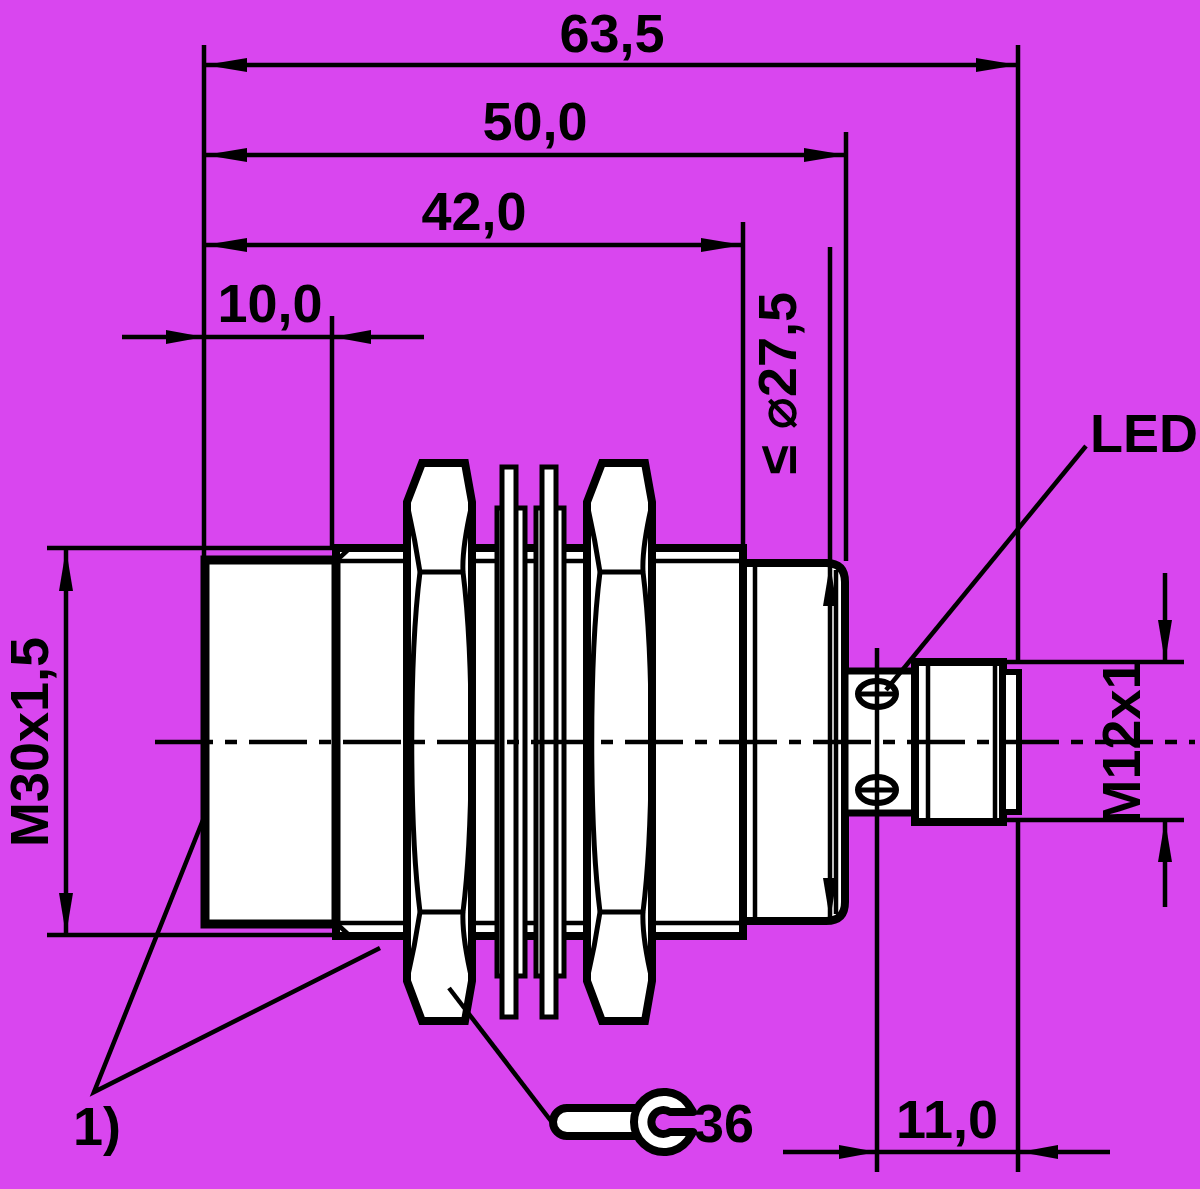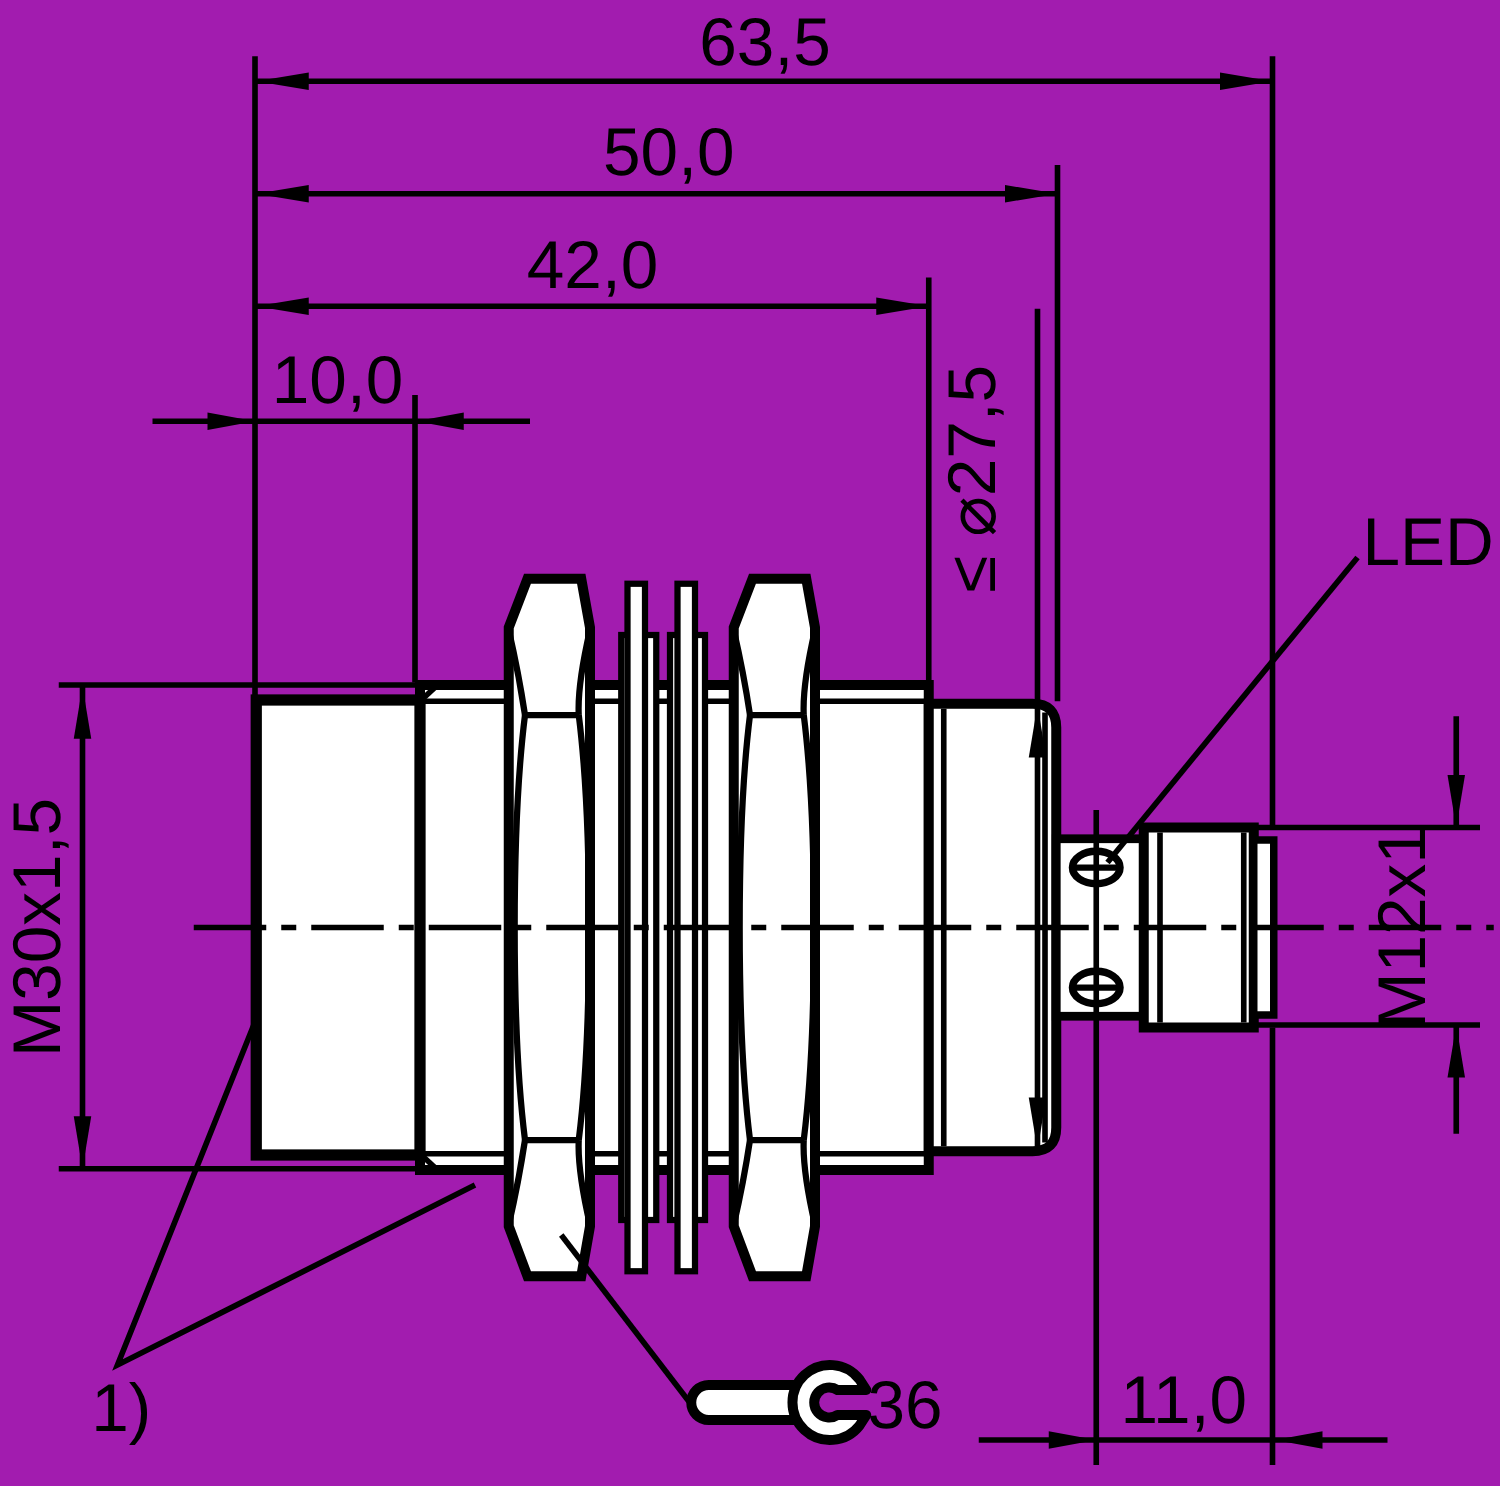--- a/index.html
+++ b/index.html
@@ -1,17 +1,17 @@
 <!DOCTYPE html>
 <html><head>
 <meta charset="utf-8">
 <style>
   html,body{margin:0;padding:0;background:#ffffff;}
-  .stage{position:relative;width:1200px;height:1189px;background:#a21caf;overflow:hidden;
-         font-family:"Liberation Sans","DejaVu Sans",sans-serif;}
+  .stage{position:relative;width:1200px;height:1189px;background:#d946ef;overflow:hidden;
+         font-family:"Liberation Sans","DejaVu Sans",sans-serif;font-weight:bold;}
   svg{display:block}
   
   .ln   {stroke:#000;fill:none;stroke-linecap:butt;}
   .w9   {stroke-width:9;}
   .w8   {stroke-width:8;}
   .w7   {stroke-width:7;}
   .w6   {stroke-width:6;}
   .w5   {stroke-width:5;}
   .w4   {stroke-width:4.5;}
   .fillw{fill:#ffffff;}

